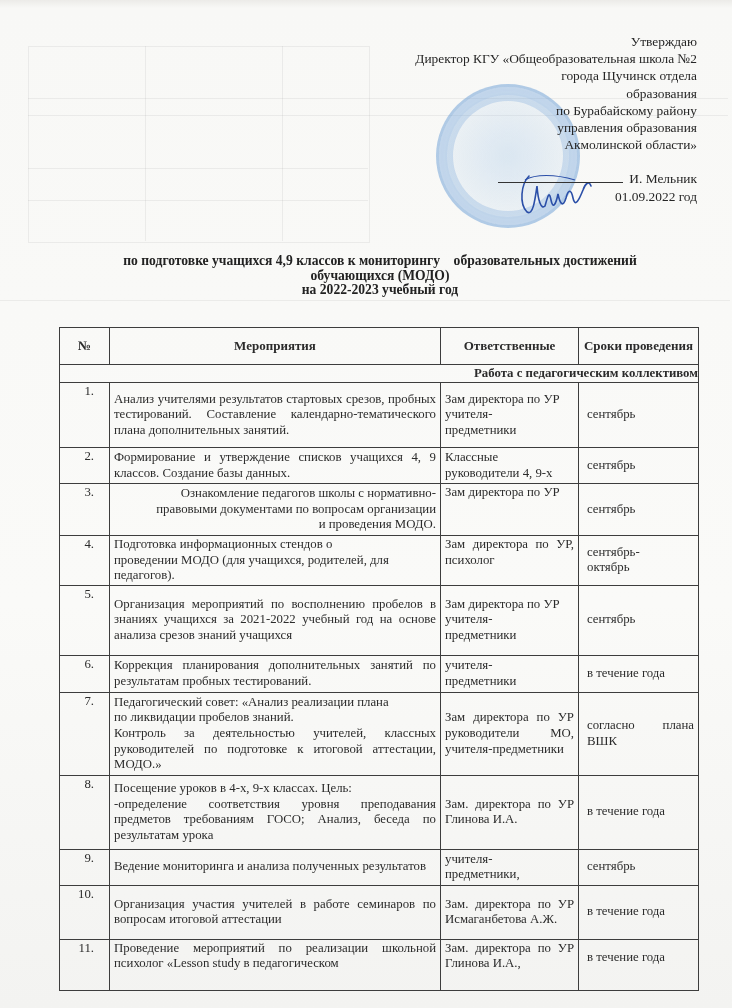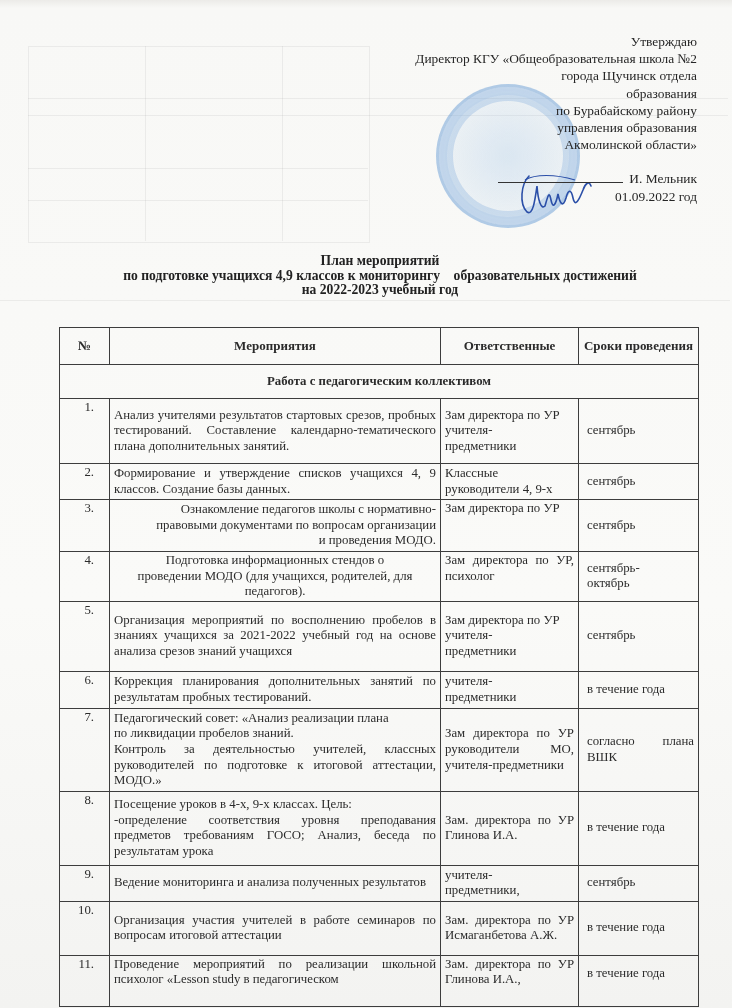--- a/index.html
+++ b/index.html
@@ -50,21 +50,21 @@
     font-size: 12.8px; line-height: 15.6px; color: #2b2b2b;
   }
   table.plan td, table.plan th {
     border: 1px solid #3d3d3d; padding: 1px 4px; vertical-align: middle;
   }
   table.plan th { font-weight: bold; font-size: 13px; }
   .c-num { text-align: right; vertical-align: top !important; padding-right: 15px !important; }
   .c-act { text-align: justify; }
   .c-resp { text-align: justify; }
   .c-term { padding-left: 8px !important; }
-  .section td { text-align: center; font-weight: bold; padding: 8px !important; height: 17px; }
+  .section td { text-align: right; font-weight: bold; padding: 0 !important; height: 17px; }
   .pre { white-space: pre-line; }
 </style>
 </head>
 <body>
 
 <div class="page">
 
   <div class="bleed" style="left:28px;top:46px;width:340px;height:195px;"></div>
   <div class="bleed-vline" style="left:145px;top:46px;height:195px;"></div>
   <div class="bleed-vline" style="left:282px;top:46px;height:195px;"></div>
@@ -89,22 +89,22 @@
     <div>управления образования</div>
     <div>Акмолинской области»</div>
     <div style="height:17px;"></div>
     <div>
       <span class="sig-line"></span><span>И. Мельник</span>
     </div>
     <div>01.09.2022 год</div>
   </div>
 
   <div class="title">
-    <div>План мероприятий</div>
     <div style="white-space:pre;">по подготовке учащихся 4,9 классов к мониторингу    образовательных достижений</div>
+    <div>обучающихся (МОДО)</div>
     <div>на 2022-2023 учебный год</div>
   </div>
 
   <table class="plan">
     <colgroup>
       <col style="width:50px">
       <col style="width:331px">
       <col style="width:138px">
       <col style="width:120px">
     </colgroup>
@@ -137,21 +137,21 @@
     <tr style="height:52px;">
       <td class="c-num">3.</td>
       <td class="c-act pre" style="text-align:right;">Ознакомление педагогов школы с нормативно-
 правовыми документами по вопросам организации
 и проведения МОДО.</td>
       <td class="c-resp" style="vertical-align:top;">Зам директора по УР</td>
       <td class="c-term pre">сентябрь</td>
     </tr>
     <tr style="height:47px;">
       <td class="c-num">4.</td>
-      <td class="c-act pre" style="text-align:center;">Подготовка информационных стендов о
+      <td class="c-act pre" style="text-align:left;">Подготовка информационных стендов о
 проведении МОДО (для учащихся, родителей, для
 педагогов).</td>
       <td class="c-resp" style="vertical-align:top;">Зам директора по УР, психолог</td>
       <td class="c-term pre">сентябрь-
 октябрь</td>
     </tr>
     <tr style="height:70px;">
       <td class="c-num">5.</td>
       <td class="c-act">Организация мероприятий по восполнению пробелов в знаниях учащихся за 2021-2022 учебный год на основе анализа срезов знаний учащихся</td>
       <td class="c-resp pre">Зам директора по УР

